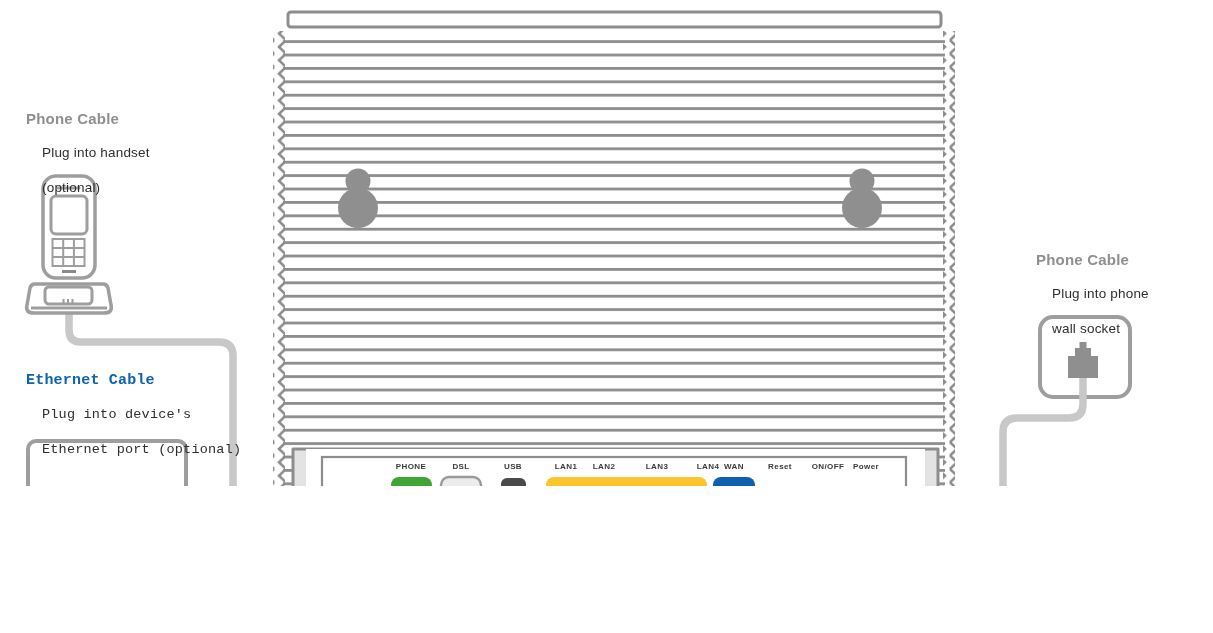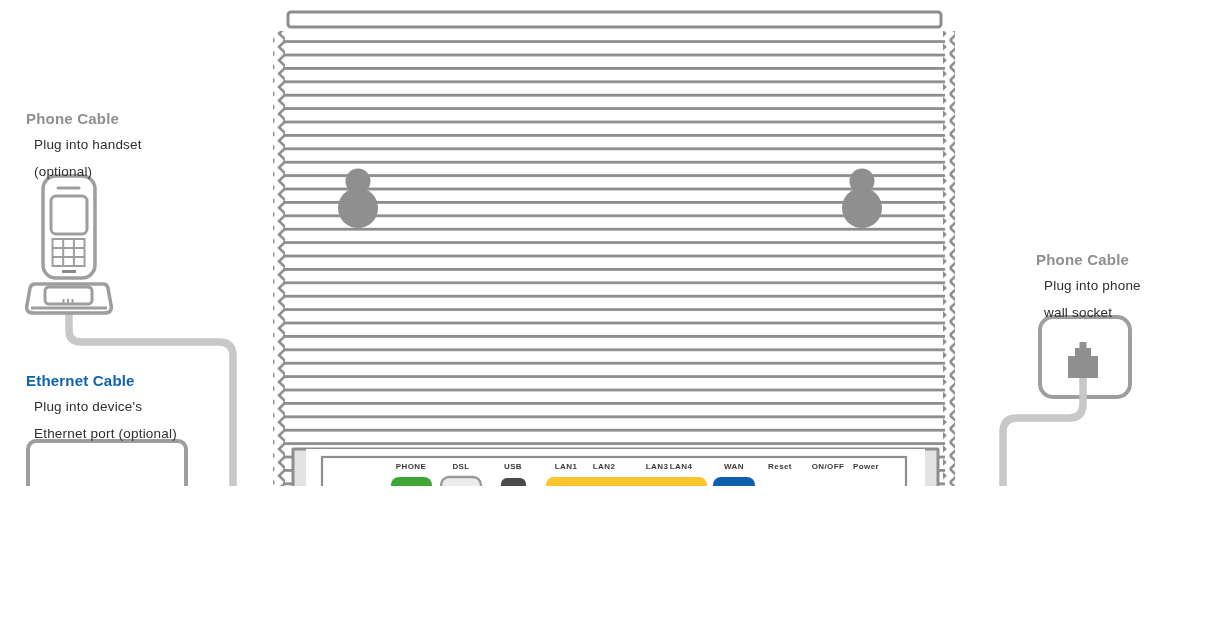--- a/index.html
+++ b/index.html
@@ -16,21 +16,21 @@
   .f-usb   {fill:var(--usb-dark);}
   .f-gray  {fill:var(--solid-gray);}
   .f-orange{fill:var(--indicator-orange);}
   .cab-g{stroke:var(--cable-gray);}
   .cab-b{stroke:var(--cable-blue);}
   .cab-k{stroke:var(--cable-black);}
 
   .note{position:absolute;}
   .note h3{margin:0 0 4px 0;font-size:15px;font-weight:bold;color:var(--heading-gray);letter-spacing:.2px;}
   .note.blue h3{color:var(--heading-blue);}
-  .note p{margin:8px;font-size:13.5px;line-height:19px;color:var(--text-dark);letter-spacing:.2px;}
+  .note p{margin:16px;font-size:13.5px;line-height:19px;color:var(--text-dark);letter-spacing:.2px;}
 
   .plabel{position:absolute;top:462px;transform:translateX(-50%);
           font-size:8px;font-weight:bold;color:#3a3a3a;letter-spacing:.4px;white-space:nowrap;}
 </style>
 </head>
 <body>
 
 <div class="canvas">
 
   <svg width="1213" height="633" viewBox="0 0 1213 633">
@@ -162,38 +162,38 @@
       <path d="M1075,563 L1097,563 L1086,551 Z" fill="#7a7a7a"></path>
     </g>
   </svg>
 
   <div class="note" style="left:26px;top:110px;">
     <h3>Phone Cable</h3>
     <p>Plug into handset</p>
     <p>(optional)</p>
   </div>
 
-  <div class="note blue" style="left:26px;top:372px;">
+  <div class="note blue" style="left:26px;top:372px;font-family:Liberation Mono, monospace;">
     <h3>Ethernet Cable</h3>
     <p>Plug into device's</p>
     <p>Ethernet port (optional)</p>
   </div>
 
   <div class="note" style="left:1036px;top:251px;">
     <h3>Phone Cable</h3>
     <p>Plug into phone</p>
     <p>wall socket</p>
   </div>
 
 
   <span class="plabel" style="left:411px;">PHONE</span>
   <span class="plabel" style="left:461px;">DSL</span>
   <span class="plabel" style="left:513px;">USB</span>
   <span class="plabel" style="left:566px;">LAN1</span>
   <span class="plabel" style="left:604px;">LAN2</span>
   <span class="plabel" style="left:643px;padding-left:28px;">LAN3</span>
-  <span class="plabel" style="left:681px;">LAN4</span>
+  <span class="plabel" style="left:708px;">LAN4</span>
   <span class="plabel" style="left:734px;text-align:right;">WAN</span>
   <span class="plabel" style="left:780px;">Reset</span>
   <span class="plabel" style="left:828px;">ON/OFF</span>
   <span class="plabel" style="left:866px;">Power</span>
 
 </div>
 
 </body></html>

